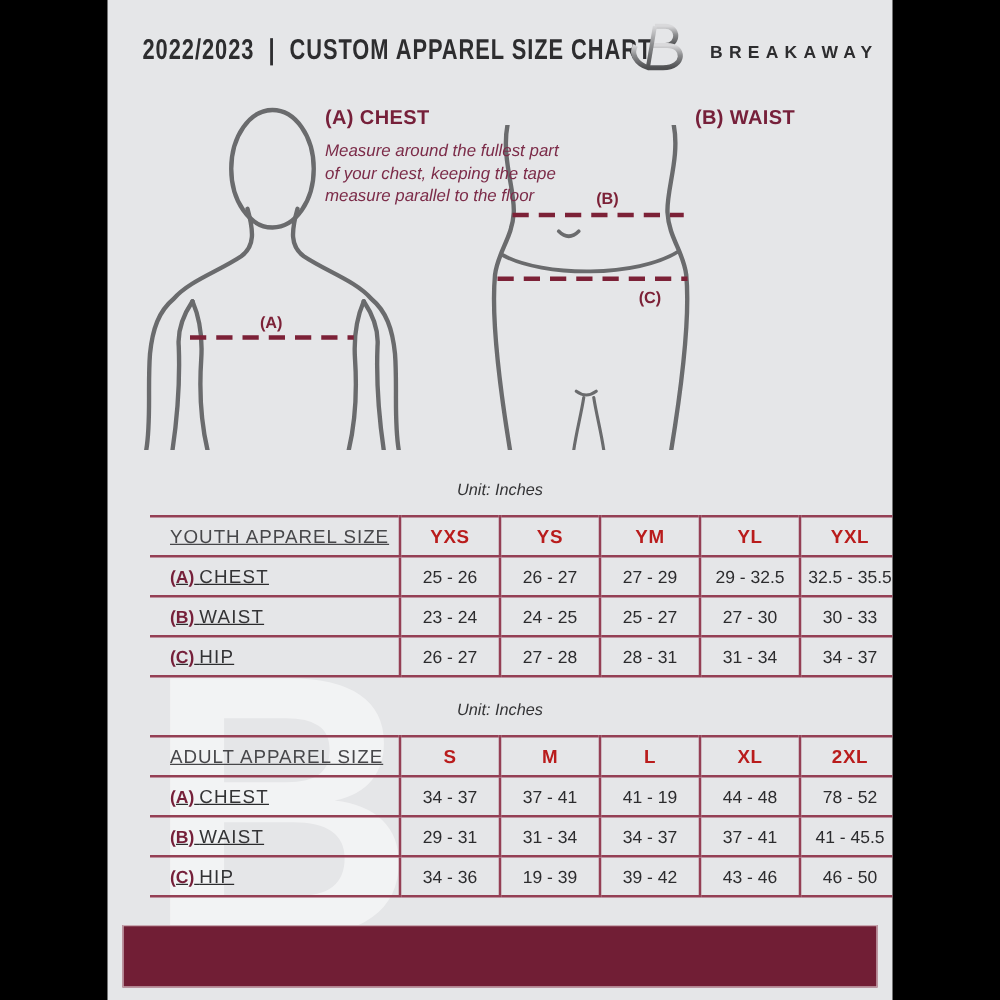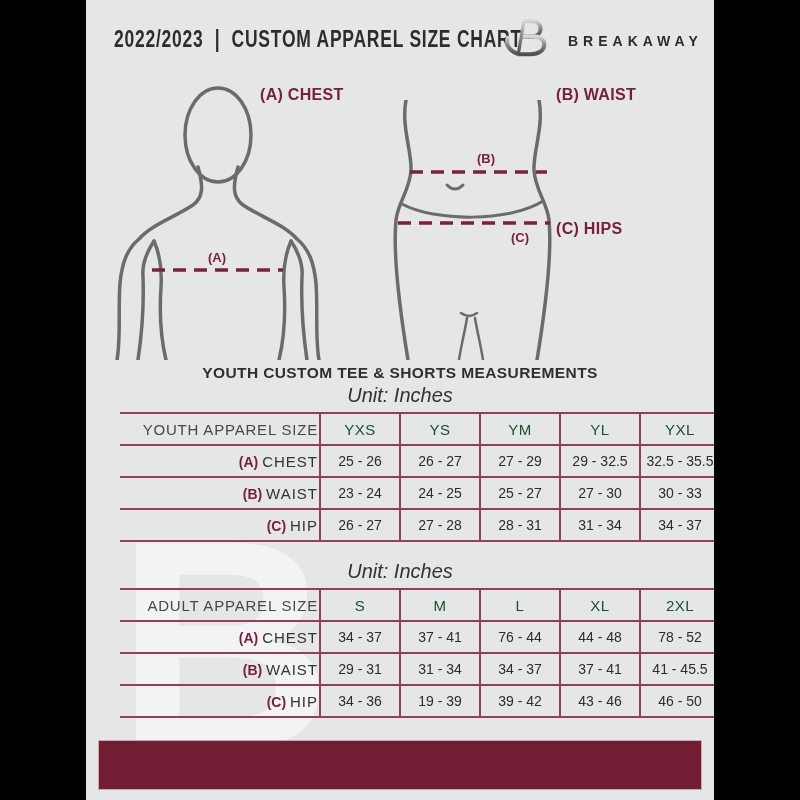--- a/index.html
+++ b/index.html
@@ -47,45 +47,45 @@
   .instr-a { left:174px; top:86px;  width:190px; }
   .instr-b { left:470px; top:86px;  width:156px; }
   .instr-c { left:470px; top:220px; width:160px; }
   
   .sec-title {
     position:absolute; left:0; width:628px; text-align:center;
     font-size:15.5px; font-weight:700; color:#2f2f31; letter-spacing:0.4px;
   }
   .sec-unit {
     position:absolute; left:0; width:628px; text-align:center;
-    font-size:20px; font-style:italic; color:#333335;
+    font-size:13px; font-style:italic; color:#333335;
   }
   .youth-title { top:364px; } .youth-unit { top:384px; }
   .adult-title { top:540px; } .adult-unit { top:560px; }
   
   table.size-table {
     position:absolute; left:34px; width:562px;
     border-collapse:collapse; table-layout:fixed;
     border-top:2px solid #943f54; background:transparent;
   }
   .youth-table { top:412px; }
   .adult-table { top:588px; }
   .size-table th, .size-table td {
     height:28px; border-bottom:2px solid #943f54;
     font-weight:normal; background:transparent;
   }
   .size-table th:not(.label-col), .size-table td:not(.label-col) {
     border-left:2px solid #943f54; text-align:center; width:76px;
   }
-  .size-table .label-col { width:182px; text-align:right; padding-left:16px; }
+  .size-table .label-col { width:182px; text-align:left; padding-left:16px;text-decoration:underline; }
   .size-table thead .label-col {
     font-size:15px; color:#47474a; letter-spacing:0.8px;
   }
   .size-table thead th:not(.label-col) {
-    font-size:15px; font-weight:400; color:#14532d; letter-spacing:0.5px;
+    font-size:15px; font-weight:700; color:#b91c1c; letter-spacing:0.5px;
   }
   .size-table td { font-size:14px; color:#2c2c2e; }
   .row-key { font-weight:700; color:#76203a; }
   .row-label { color:#333335; letter-spacing:1px; font-size:15px; }
   
   .footer-bar {
     position:absolute; left:12px; top:740px; width:604px; height:50px;
     background:#711e35; border:1px solid #c9a8b1; box-sizing:border-box;
   }
   svg text { font-family:"Liberation Sans", sans-serif; }
@@ -143,29 +143,28 @@
       <path d="M85 218 C87 231 91 246 93 260" stroke-width="2.5"></path>
     </g>
     <path d="M20 72 L157 72" stroke="#7c2137" stroke-width="3.5" stroke-dasharray="13 8" fill="none"></path>
     <path d="M8 123 L160 123" stroke="#7c2137" stroke-width="3.5" stroke-dasharray="13 8" fill="none"></path>
     <text x="96" y="63" text-anchor="middle" font-size="13" font-weight="bold" fill="#7c2137">(B)</text>
     <text x="130" y="142" text-anchor="middle" font-size="13" font-weight="bold" fill="#7c2137">(C)</text>
   </svg>
 
   <div class="instr instr-a">
     <h3>(A) CHEST</h3>
+    <p>Measure around the fullest part of your chest, keeping the tape measure parallel to the floor</p>
   </div>
   <div class="instr instr-b">
     <h3>(B) WAIST</h3>
   </div>
   <div class="instr instr-c">
-    <h3>(C) HIPS</h3>
   </div>
 
-  <div class="sec-title youth-title">YOUTH CUSTOM TEE &amp; SHORTS MEASUREMENTS</div>
   <div class="sec-unit youth-unit">Unit: Inches</div>
 
   <table class="size-table youth-table">
     <thead>
       <tr>
         <th class="label-col">YOUTH APPAREL SIZE</th>
         <th>YXS</th>
         <th>YS</th>
         <th>YM</th>
         <th>YL</th>
@@ -211,21 +210,21 @@
         <th>L</th>
         <th>XL</th>
         <th>2XL</th>
       </tr>
     </thead>
     <tbody>
       <tr>
         <td class="label-col"><span class="row-key">(A)</span> <span class="row-label">CHEST</span></td>
         <td>34 - 37</td>
         <td>37 - 41</td>
-        <td>76 - 44</td>
+        <td>41 - 19</td>
         <td>44 - 48</td>
         <td>78 - 52</td>
       </tr>
       <tr>
         <td class="label-col"><span class="row-key">(B)</span> <span class="row-label">WAIST</span></td>
         <td>29 - 31</td>
         <td>31 - 34</td>
         <td>34 - 37</td>
         <td>37 - 41</td>
         <td>41 - 45.5</td>

